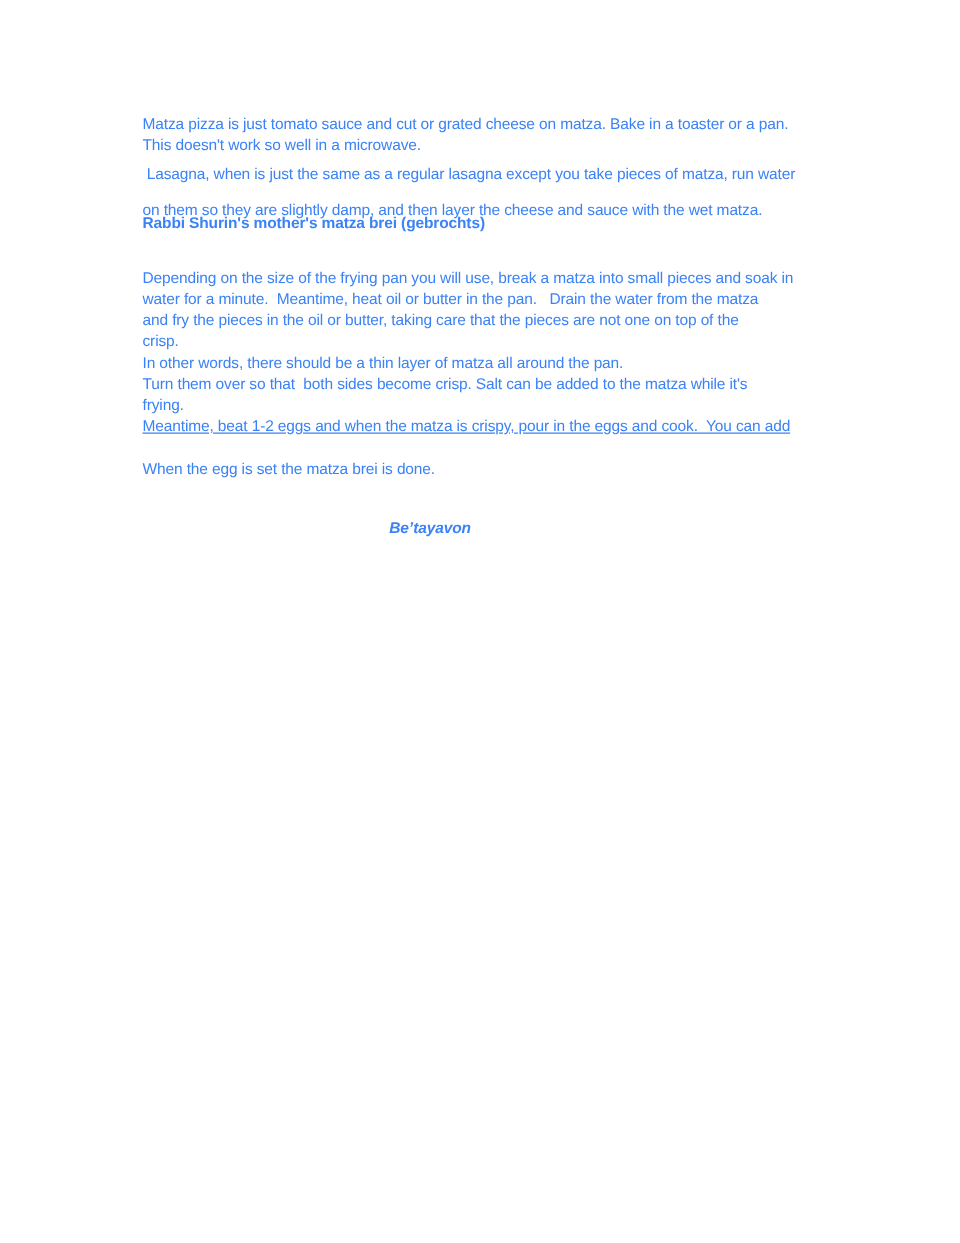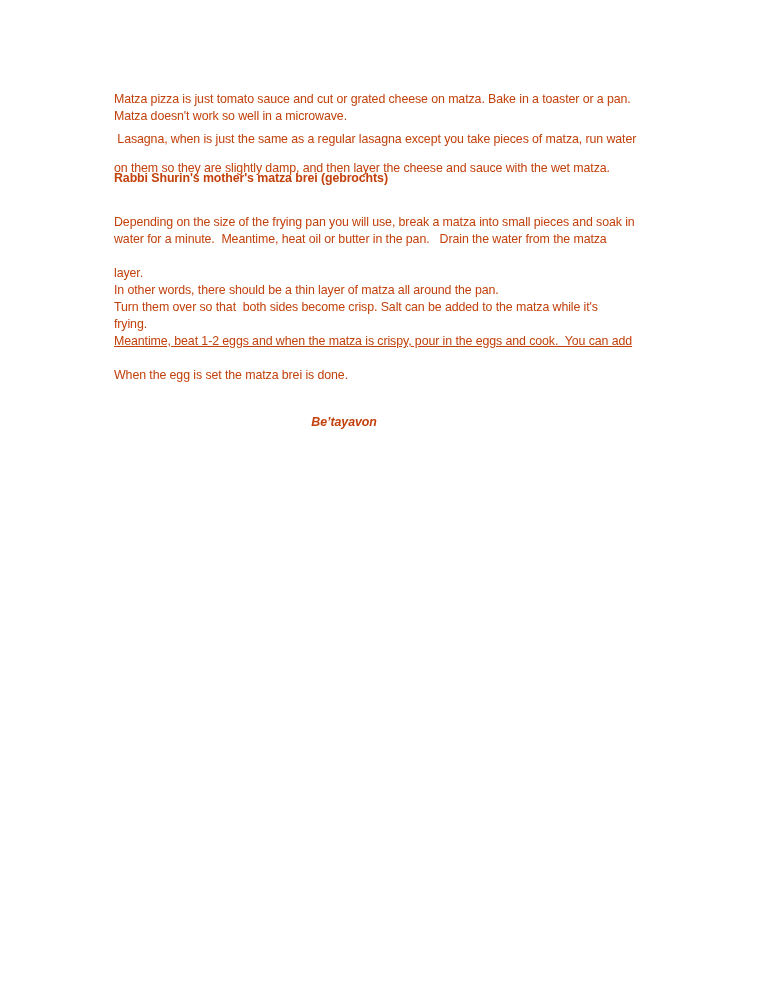--- a/index.html
+++ b/index.html
@@ -1,42 +1,43 @@
 <!DOCTYPE html>
 <html><head>
   <meta charset="utf-8">
   <style>
     html, body { margin: 0; padding: 0; background: #ffffff; }
     body { width: 768px; height: 994px; position: relative; overflow: hidden; }
     .page { position: absolute; left: 0; top: 0; width: 768px; height: 994px; background: #ffffff; }
     .text {
       position: absolute; left: 114px;
       font-family: "Liberation Sans", sans-serif;
-      font-size: 12.4px; color: #c2410c; line-height: 17px;
+      font-size: 12.4px; color: #3b82f6; line-height: 17px;
       white-space: nowrap; letter-spacing: -0.1px;
     }
     .bold { font-weight: bold; }
     .bi { font-weight: bold; font-style: italic; }
     .center { left: 0; width: 688px; text-align: center; }
   </style>
 </head>
 <body>
 
 <div class="page">
   <div class="text" style="top:91px;">Matza pizza is just tomato sauce and cut or grated cheese on matza.  Bake in a toaster or a pan.</div>
-  <div class="text" style="top:108px;">Matza doesn't work so well in a microwave.</div>
+  <div class="text" style="top:108px;">This doesn't work so well in a microwave.</div>
 
   <div class="text" style="top:131px; white-space:pre;"> Lasagna, when is just the same as a regular lasagna except you take pieces of matza, run water</div>
   <div class="text" style="top:160px;">on them so they are slightly damp, and then layer the cheese and sauce with the wet matza.</div>
 
   <div class="text bold" style="top:170px;">Rabbi Shurin's mother's matza brei (gebrochts)</div>
 
   <div class="text" style="top:214px; white-space:pre;">Depending on the size of the frying pan you will use, break a matza into small pieces and soak in</div>
   <div class="text" style="top:231px; white-space:pre;">water for a minute.  Meantime, heat oil or butter in the pan.   Drain the water from the matza</div>
-  <div class="text" style="top:265px; white-space:pre;">layer.</div>
+  <div class="text" style="top:248px; white-space:pre;">and fry the pieces in the oil or butter, taking care that the pieces are not one on top of the</div>
+  <div class="text" style="top:265px; white-space:pre;">crisp.</div>
   <div class="text" style="top:299px; white-space:pre;">Turn them over so that  both sides become crisp. Salt can be added to the matza while it's</div>
   <div class="text" style="top:282px; white-space:pre;">In other words, there should be a thin layer of matza all around the pan.</div>
   <div class="text" style="top:316px; white-space:pre;text-align:right;">frying.</div>
   <div class="text" style="top:333px; white-space:pre;text-decoration:underline;">Meantime, beat 1-2 eggs and when the matza is crispy, pour in the eggs and cook.  You can add</div>
   <div class="text" style="top:367px; white-space:pre;">When the egg is set the matza brei is done.</div>
 
   <div class="text bi center" style="top:414px;">Be’tayavon</div>
 </div>
 
 </body></html>

